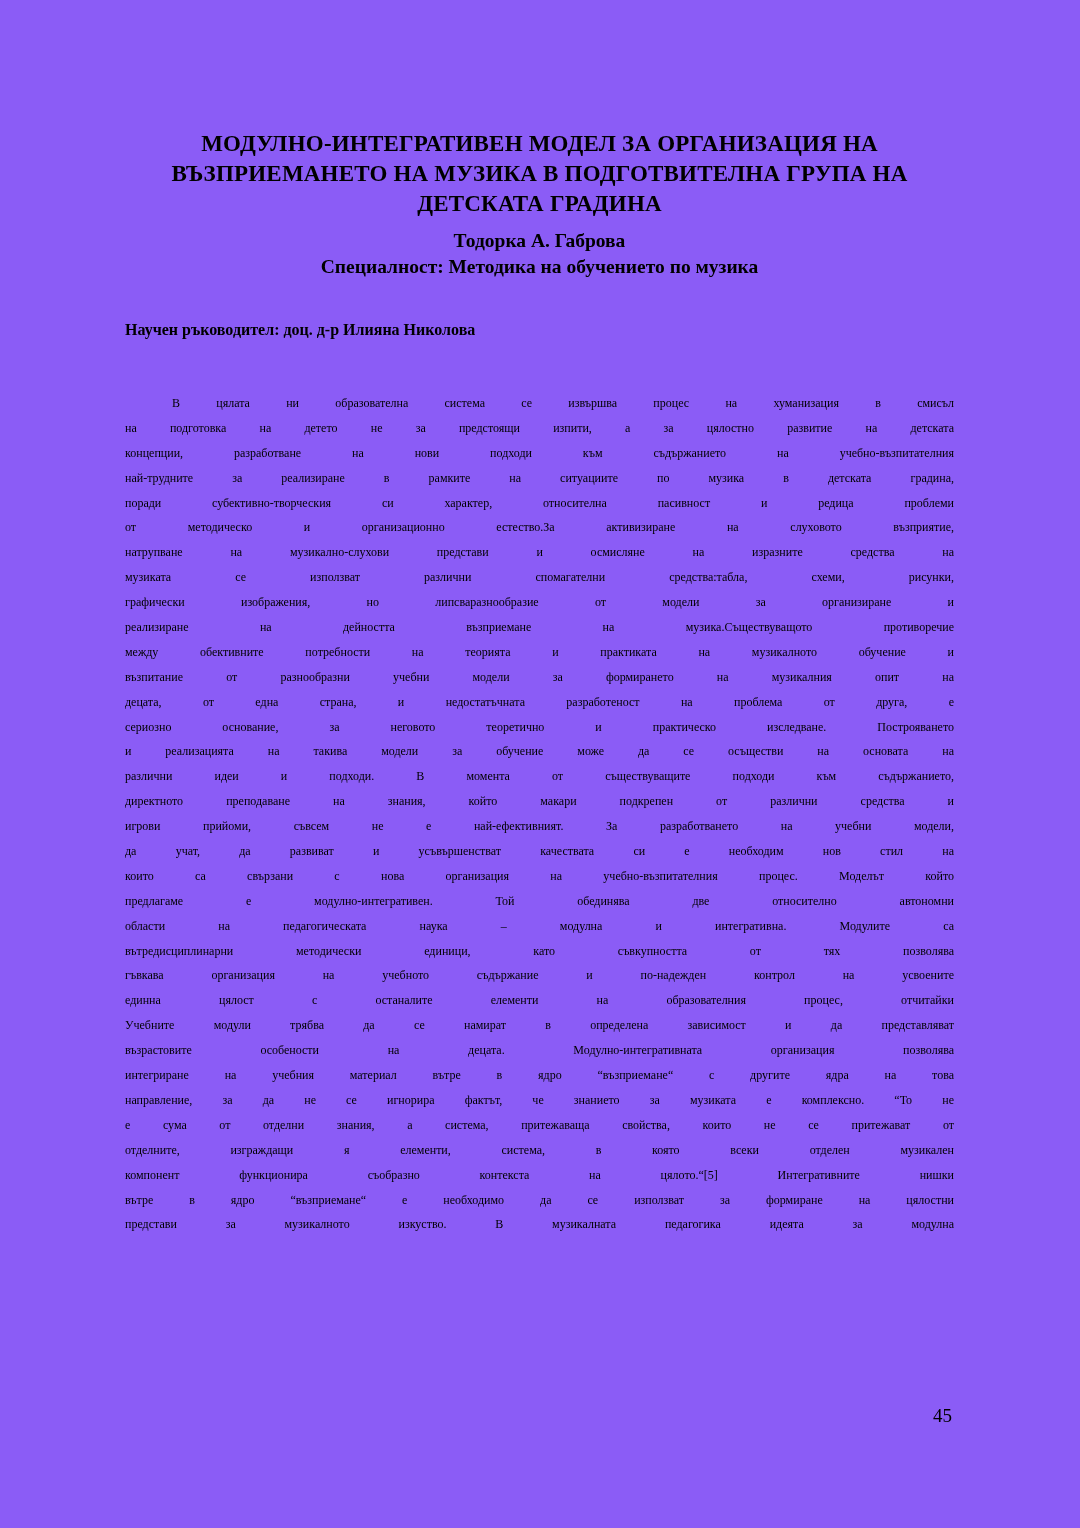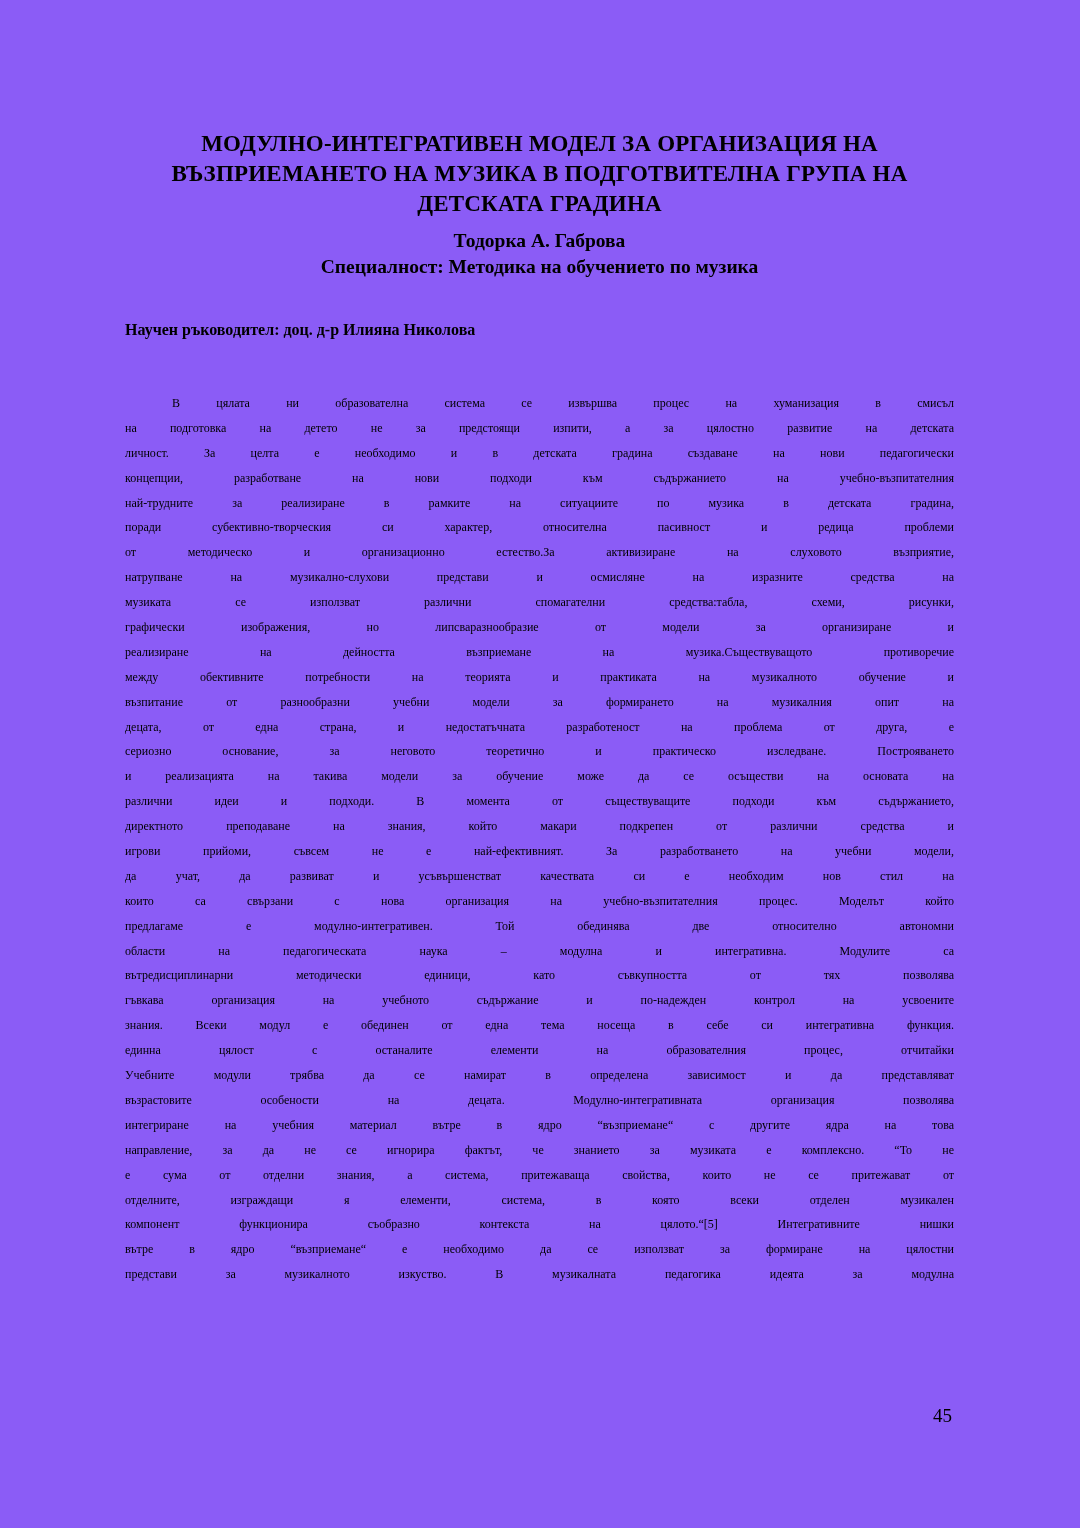--- a/index.html
+++ b/index.html
@@ -99,21 +99,20 @@
     <div class="author-block">
       <div>Тодорка А. Габрова</div>
       <div>Специалност: Методика на обучението по музика</div>
     </div>
 
     <div class="supervisor-line">Научен ръководител: доц. д-р Илияна Николова</div>
 
     <div class="body-text" id="body-text">
         <div class="body-line first">В цялата ни образователна система се извършва процес на хуманизация в смисъл</div>
         <div class="body-line">на подготовка на детето не за предстоящи изпити, а за цялостно развитие на детската</div>
-        <div class="body-line">личност. За целта е необходимо и в детската градина създаване на нови педагогически</div>
         <div class="body-line">концепции, разработване на нови подходи към съдържанието на учебно-възпитателния</div>
         <div class="body-line">най-трудните за реализиране в рамките на ситуациите по музика в детската градина,</div>
         <div class="body-line">поради субективно-творческия си характер, относителна пасивност и редица проблеми</div>
         <div class="body-line">от методическо и организационно естество.За активизиране на слуховото възприятие,</div>
         <div class="body-line">натрупване на музикално-слухови представи и осмисляне на изразните средства на</div>
         <div class="body-line">музиката се използват различни спомагателни средства:табла, схеми, рисунки,</div>
         <div class="body-line">графически изображения, но липсваразнообразие от модели за организиране и</div>
         <div class="body-line">реализиране на дейността възприемане на музика.Съществуващото противоречие</div>
         <div class="body-line">между обективните потребности на теорията и практиката на музикалното обучение и</div>
         <div class="body-line">възпитание от разнообразни учебни модели за формирането на музикалния опит на</div>
@@ -122,21 +121,20 @@
         <div class="body-line">и реализацията на такива модели за обучение може да се осъществи на основата на</div>
         <div class="body-line">различни идеи и подходи. В момента от съществуващите подходи към съдържанието,</div>
         <div class="body-line">директното преподаване на знания, който макари подкрепен от различни средства и</div>
         <div class="body-line">игрови прийоми, съвсем не е най-ефективният. За разработването на учебни модели,</div>
         <div class="body-line">да учат, да развиват и усъвършенстват качествата си е необходим нов стил на</div>
         <div class="body-line">които са свързани с нова организация на учебно-възпитателния процес. Моделът който</div>
         <div class="body-line">предлагаме е модулно-интегративен. Той обединява две относително автономни</div>
         <div class="body-line">области на педагогическата наука – модулна и интегративна. Модулите са</div>
         <div class="body-line">вътредисциплинарни методически единици, като съвкупността от тях позволява</div>
         <div class="body-line">гъвкава организация на учебното съдържание и по-надежден контрол на усвоените</div>
-        <div class="body-line">знания. Всеки модул е обединен от една тема носеща в себе си интегративна функция.</div>
         <div class="body-line">единна цялост с останалите елементи на образователния процес, отчитайки</div>
         <div class="body-line">Учебните модули трябва да се намират в определена зависимост и да представляват</div>
         <div class="body-line">възрастовите особености на децата. Модулно-интегративната организация позволява</div>
         <div class="body-line">интегриране на учебния материал вътре в ядро “възприемане“ с другите ядра на това</div>
         <div class="body-line">направление, за да не се игнорира фактът, че знанието за музиката е комплексно. “То не</div>
         <div class="body-line">е сума от отделни знания, а система, притежаваща свойства, които не се притежават от</div>
         <div class="body-line">отделните, изграждащи я елементи, система, в която всеки отделен музикален</div>
         <div class="body-line">компонент функционира съобразно контекста на цялото.“[5] Интегративните нишки</div>
         <div class="body-line">вътре в ядро “възприемане“ е необходимо да се използват за формиране на цялостни</div>
         <div class="body-line">представи за музикалното изкуство. В музикалната педагогика идеята за модулна</div>

